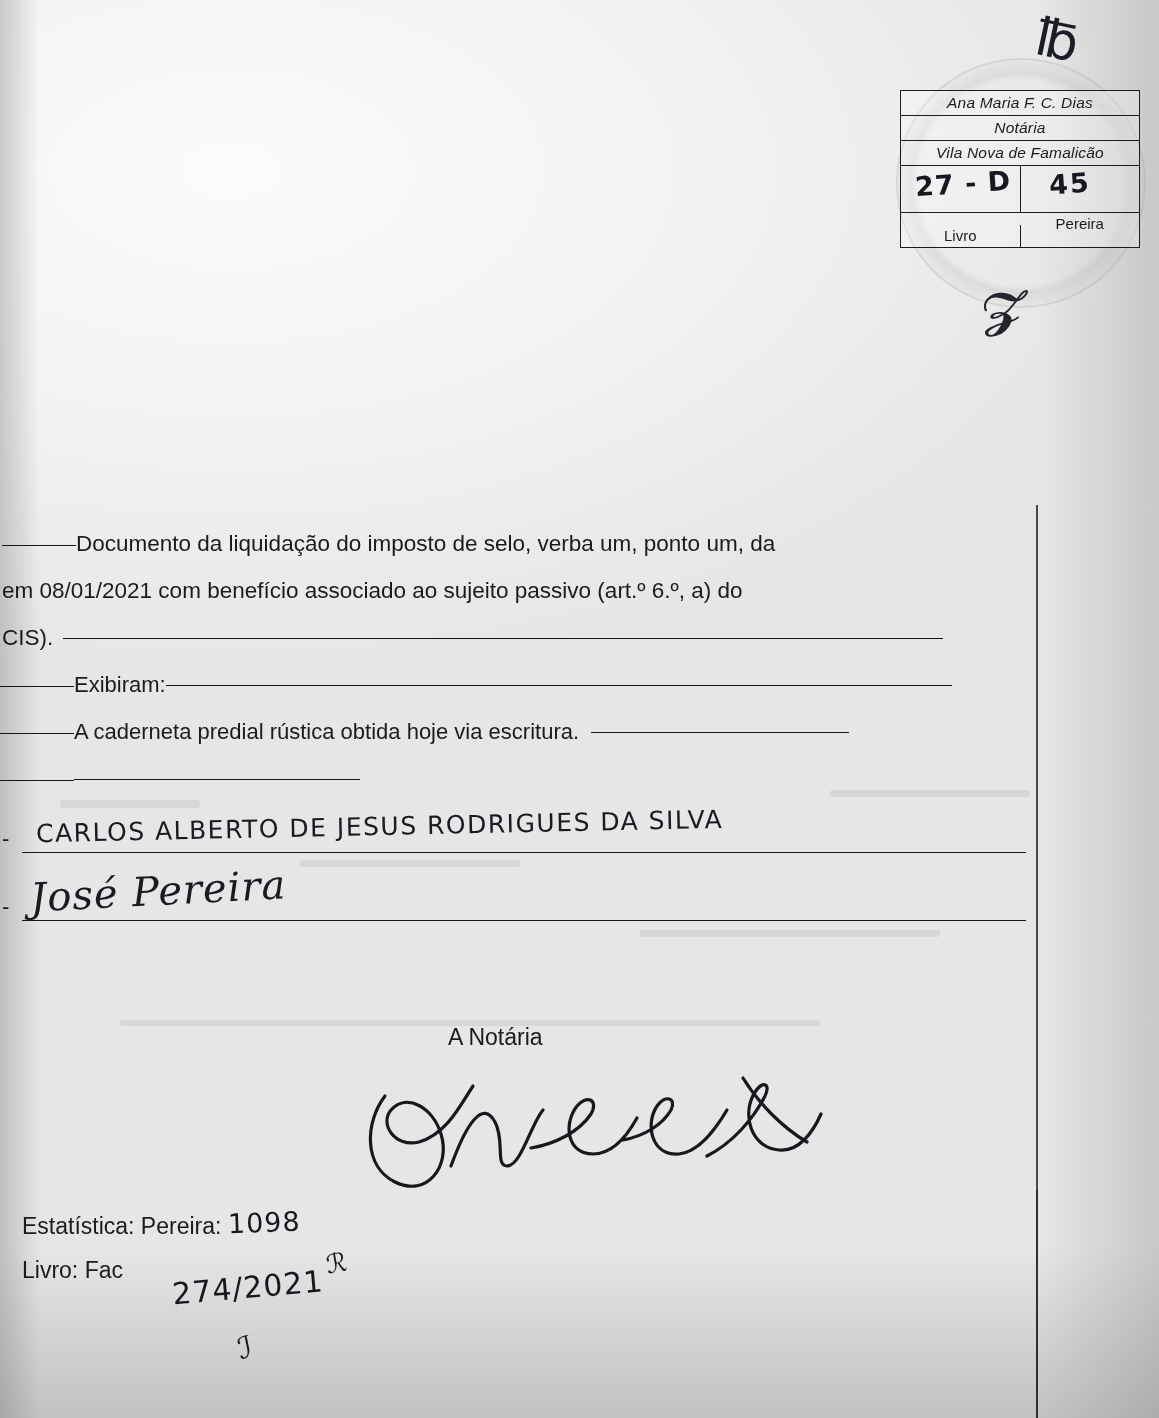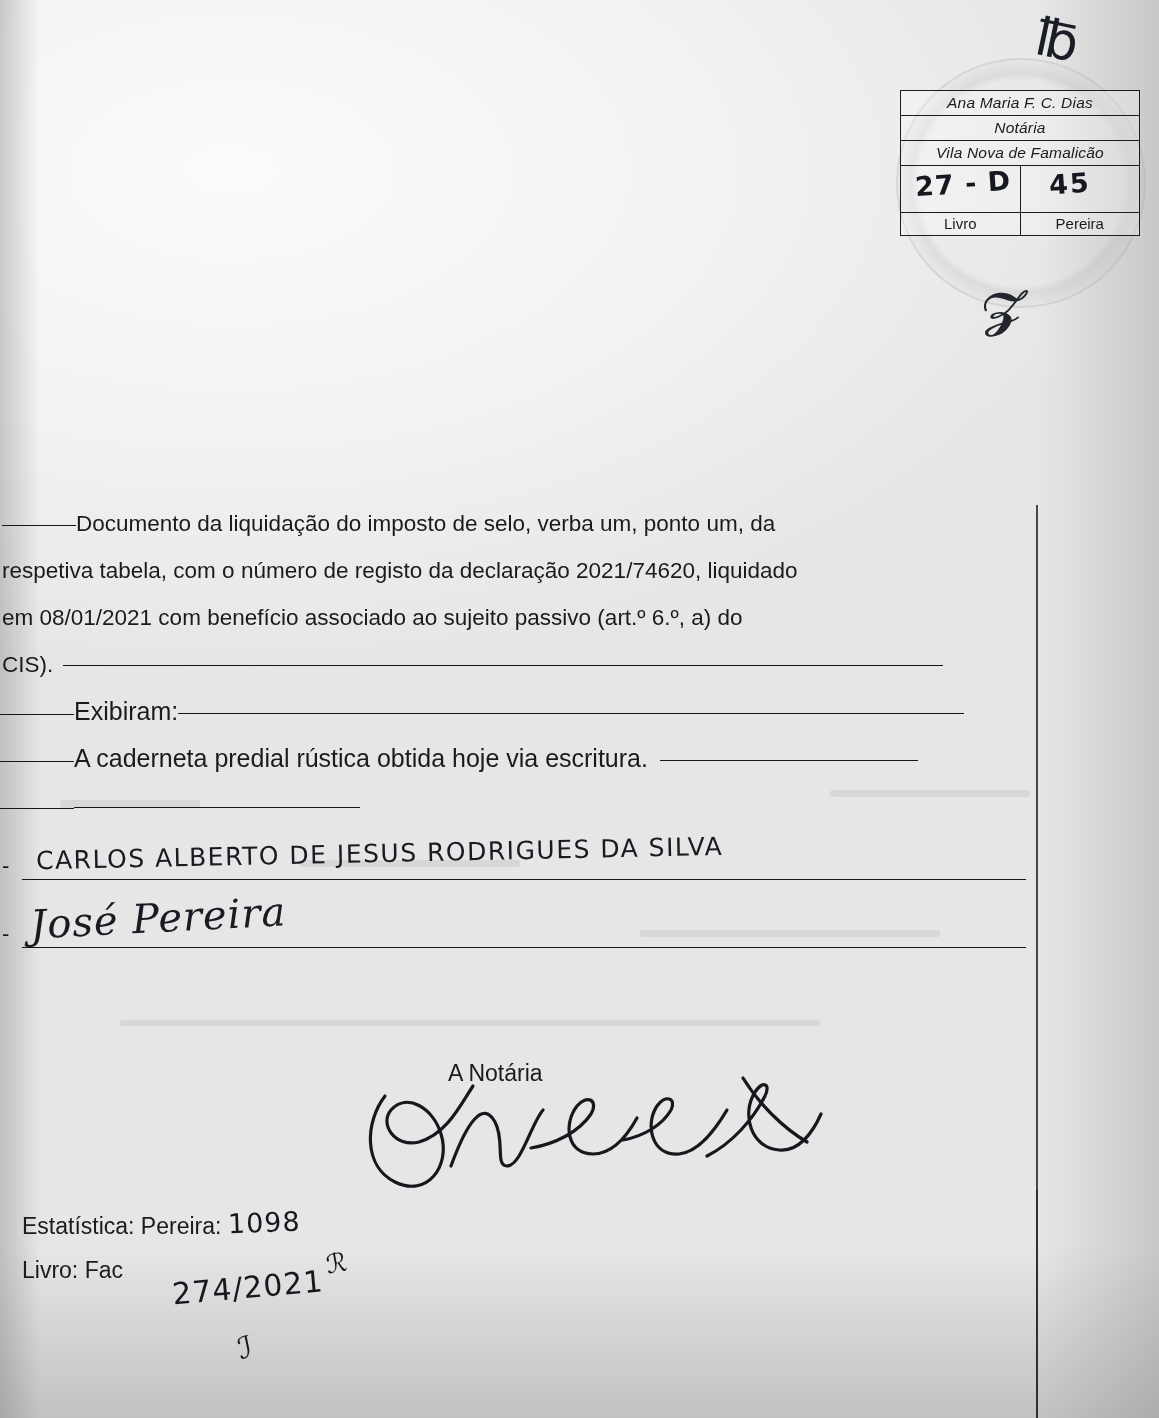--- a/index.html
+++ b/index.html
@@ -91,21 +91,21 @@
   .stamp .cols .c:first-child { border-right: 1.4px solid #1c1c1c; }
   .stamp .labels {
     display: flex;
     font-size: 15px;
   }
   .stamp .labels .c {
     flex: 1;
     text-align: center;
     padding: 2px 0 3px;
   }
-  .stamp .labels .c:first-child { border-right: 1.4px solid #1c1c1c; }
+  .stamp .labels .c:first-child { border-right: 1.4px solid #1c1c1c; margin-top: 12px; }
   .hand {
     font-family: "DejaVu Sans", sans-serif;
     color: #15181f;
   }
   .hw-livro {
     position: absolute;
     left: 14px; top: 2px;
     font-size: 27px;
     transform: rotate(-4deg);
     font-weight: 600;
@@ -130,21 +130,21 @@
     position: absolute;
     left: 986px; top: 282px;
     font-size: 46px;
     transform: rotate(-6deg) scaleX(1.3);
     color: #23262d;
   }
 
   
   .body {
     position: absolute;
-    left: 0; top: 500px;
+    left: 0; top: 520px;
     width: 1040px;
   }
   .para {
     position: relative;
     font-size: 22.5px;
     line-height: 47px;
     text-align: justify;
     padding: 0 14px 0 2px;
   }
   .para .l {
@@ -157,21 +157,21 @@
     border-bottom: 1.6px solid #161616;
     transform: translateY(-5px);
   }
   .fill-rule {
     display: inline-block;
     border-bottom: 1.6px solid #161616;
     transform: translateY(-6px);
   }
   .row {
     position: relative;
-    font-size: 25px;
+    font-size: 22px;
     line-height: 47px;
     white-space: nowrap;
   }
 
   
   .sigrow {
     position: relative;
     height: 62px;
   }
   .sigrow .dash {
@@ -200,21 +200,21 @@
     font-style: italic;
     letter-spacing: 1px;
     transform: rotate(-3deg);
     color: #181b22;
     font-family: "DejaVu Serif", serif;
   }
 
   
   .notary-label {
     position: absolute;
-    left: 448px; top: 1060px;
+    left: 448px; top: 1024px;
     font-size: 23px;
   }
   .notary-sig {
     position: absolute;
     left: 355px; top: 1070px;
     width: 520px; height: 140px;
     pointer-events: none;
   }
 
   .footer {
@@ -300,23 +300,20 @@
     </div>
   </div>
 
   <div class="rubrica-under-stamp hand">𝓩</div>
 
   <div class="body">
 
     <div class="para">
       <div class="l">
         <span class="lead-rule"></span><span>Documento da liquidação do imposto de selo, verba um, ponto um, da</span>
-      </div>
-      <div class="l">
-        <span>respetiva tabela, com o número de registo da declaração 2021/74620, liquidado</span>
       </div>
       <div class="l">
         <span>em 08/01/2021 com benefício associado ao sujeito passivo (art.º 6.º, a) do</span>
       </div>
       <div class="l">
         <span>CIS).</span><span class="fill-rule" style="width:880px; margin-left:10px;"></span>
       </div>
     </div>
 
     <div class="row">

